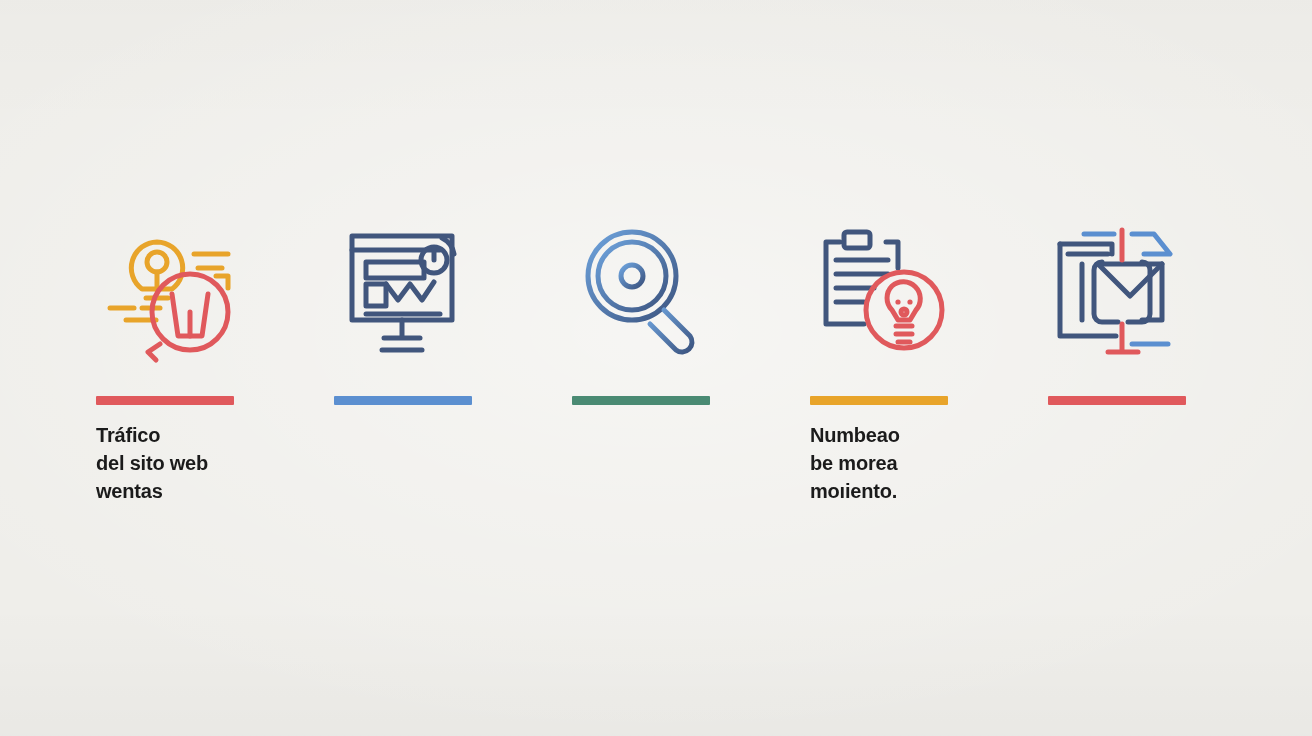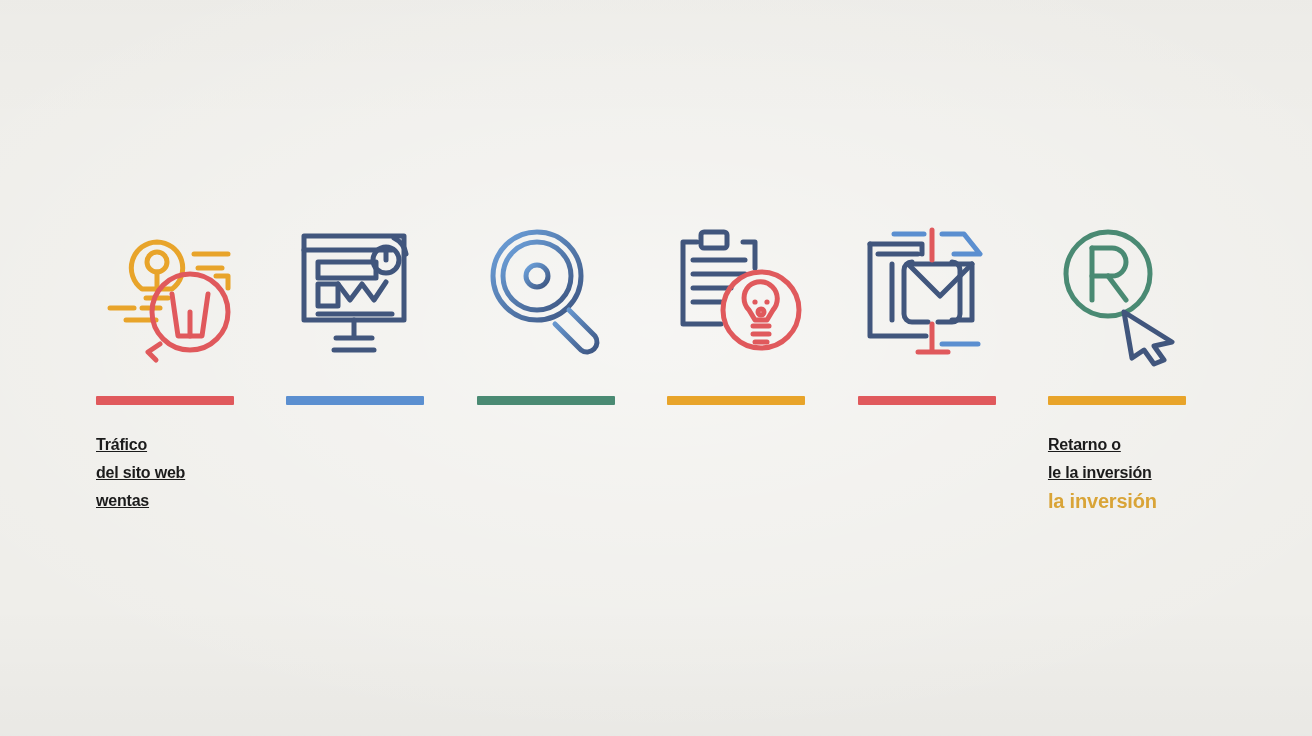--- a/index.html
+++ b/index.html
@@ -61,28 +61,27 @@
   }
 
   .rule {
     width: 138px;
     height: 9px;
     border-radius: 1px;
     margin-top: 30px;
   }
 
   .label {
-    margin-top: 26px;
-    font-size: 16px;
+    margin-top: 16px;
+    font-size: 20px;
     line-height: 28px;
     font-weight: 700;
     letter-spacing: -0.2px;
     color: #1b1b1b;
     white-space: pre-line;
-    text-decoration: underline;
   }
 
   .label-accent {
     display: block;
     font-size: 20px;
     line-height: 28px;
     font-weight: 700;
     letter-spacing: -0.2px;
     color: #d9a437;
   }
@@ -187,20 +186,23 @@
           <circle cx="86" cy="82" r="2.6" fill="#e0595c" stroke="none"></circle>
           <circle cx="98" cy="82" r="2.6" fill="#e0595c" stroke="none"></circle>
           <circle cx="92" cy="92" r="3"></circle>
           <line x1="84" y1="106" x2="100" y2="106"></line>
           <line x1="84" y1="114" x2="100" y2="114"></line>
           <line x1="86" y1="122" x2="98" y2="122"></line>
         </g>
       </svg>
     </div>
     <div class="rule" style="background:#e8a42a"></div>
+    <div class="label">Numbeao
+be morea
+moıiento.</div>
   </div>
 
   <div class="column">
     <div class="icon-slot">
       <svg viewBox="0 0 142 142" fill="none" stroke-linecap="round" stroke-linejoin="round">
         <g stroke="#5b8fd0" stroke-width="5">
           <line x1="34" y1="14" x2="64" y2="14"></line>
           <path d="M82 14 L104 14 L120 34 L94 34"></path>
           <line x1="82" y1="124" x2="118" y2="124"></line>
         </g>
@@ -217,33 +219,14 @@
         <g stroke="#e0595c" stroke-width="5">
           <line x1="72" y1="10" x2="72" y2="40"></line>
           <line x1="72" y1="104" x2="72" y2="130"></line>
           <line x1="58" y1="132" x2="88" y2="132"></line>
         </g>
       </svg>
     </div>
     <div class="rule" style="background:#e0595c"></div>
   </div>
 
-  <div class="column">
-    <div class="icon-slot">
-      <svg viewBox="0 0 142 142" fill="none" stroke-linecap="round" stroke-linejoin="round">
-        <g stroke="#4a8a73" stroke-width="5">
-          <circle cx="58" cy="54" r="42"></circle>
-          <line x1="42" y1="28" x2="42" y2="80"></line>
-          <path d="M42 28 L62 28 a14 14 0 0 1 0 28 L42 56"></path>
-          <path d="M58 56 L76 80"></path>
-        </g>
-        <g stroke="#41567d" stroke-width="5" fill="none">
-          <path d="M74 92 L122 122 L104 126 L114 140 L104 144 L94 130 L82 138 Z"></path>
-        </g>
-      </svg>
-    </div>
-    <div class="rule" style="background:#e8a42a"></div>
-    <div class="label">Retarno o
-le la inversión</div>
-    <span class="label-accent">la inversión</span>
-  </div>
 
 </div>
 
 </body></html>

